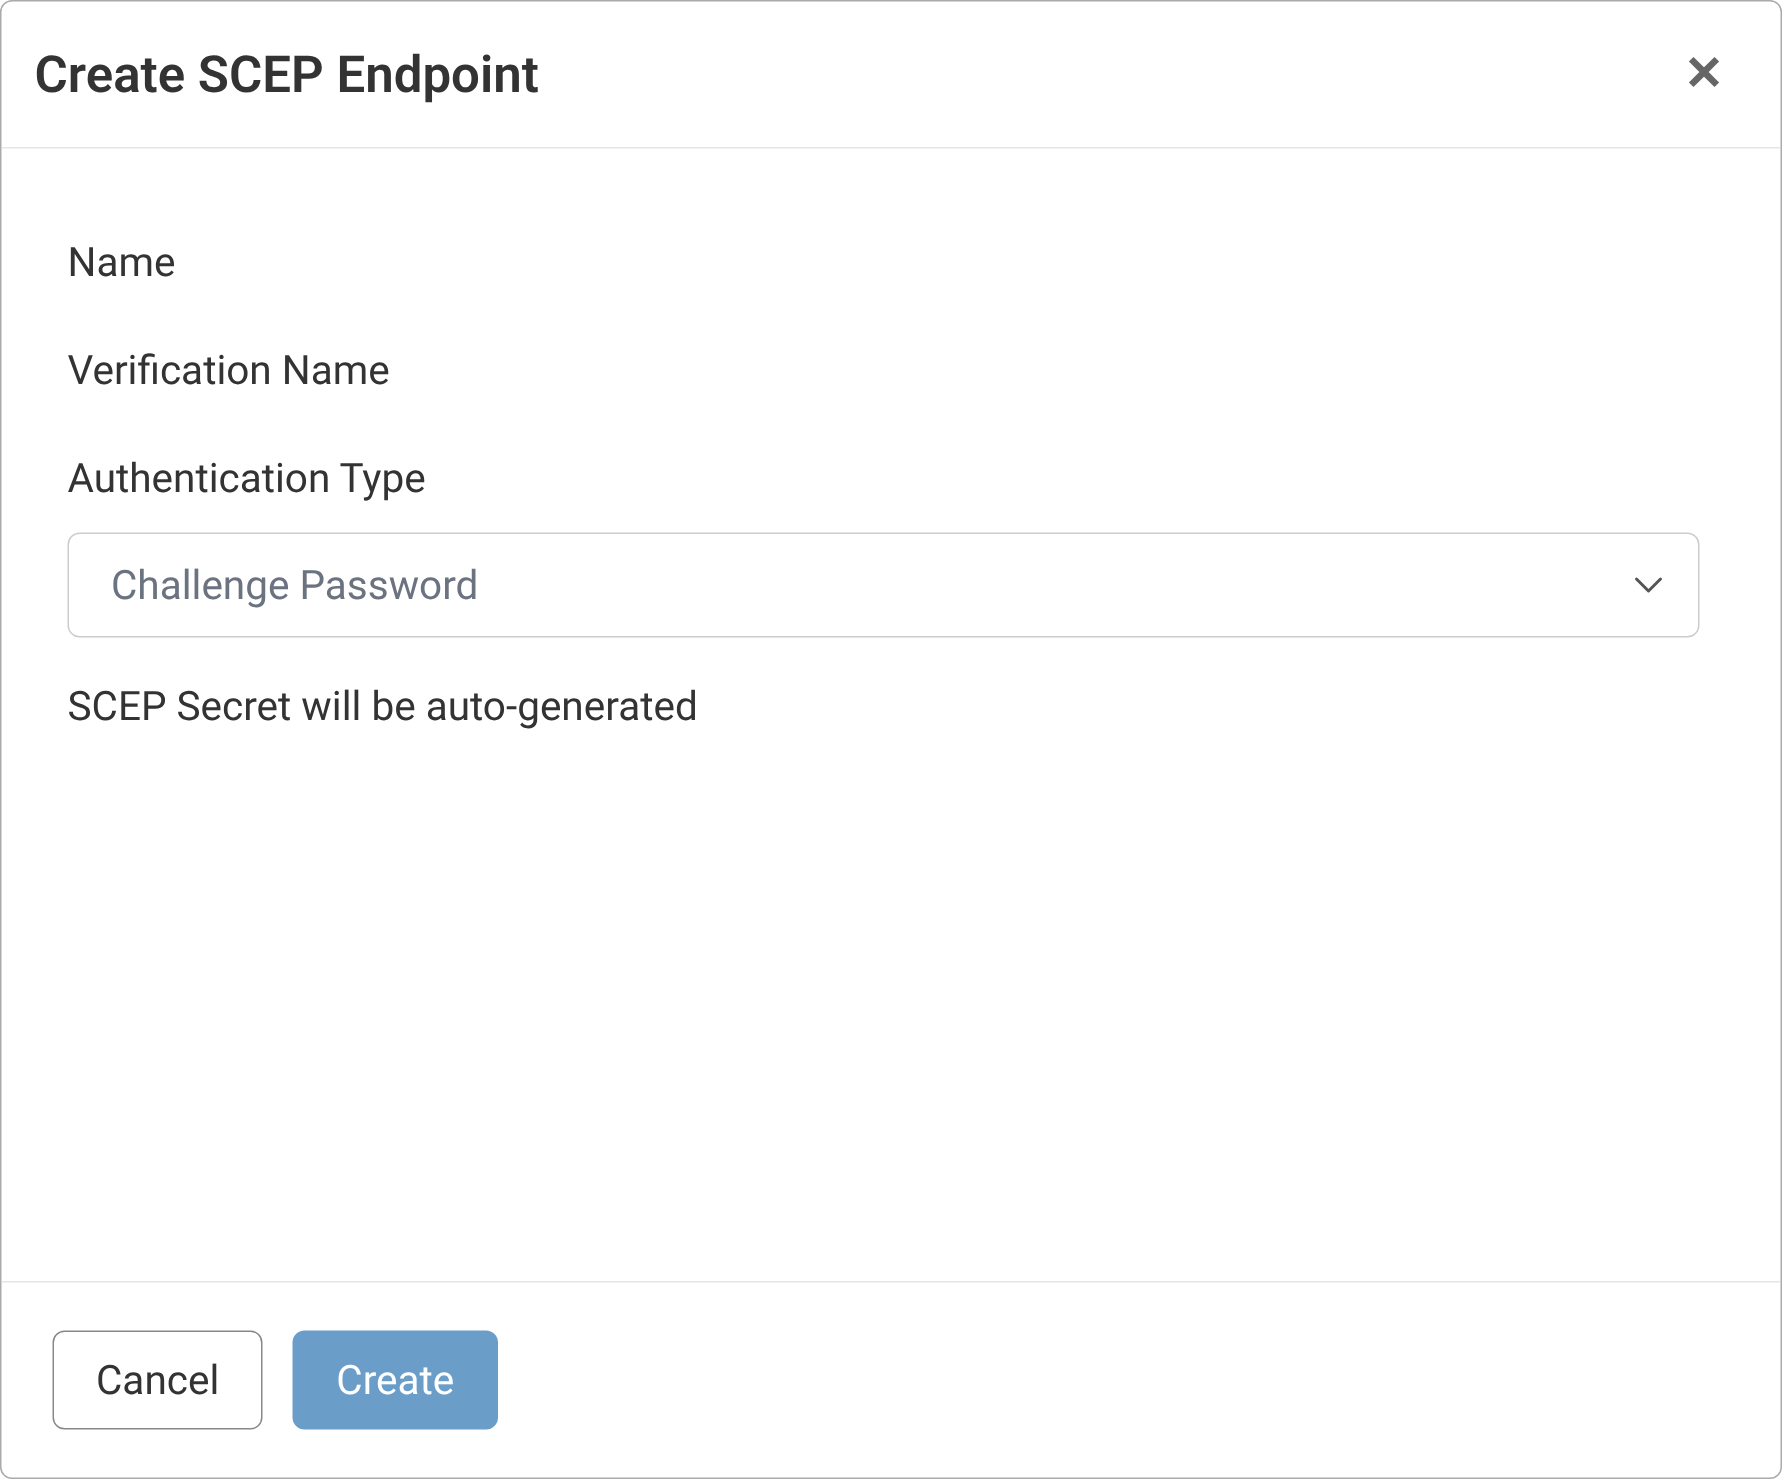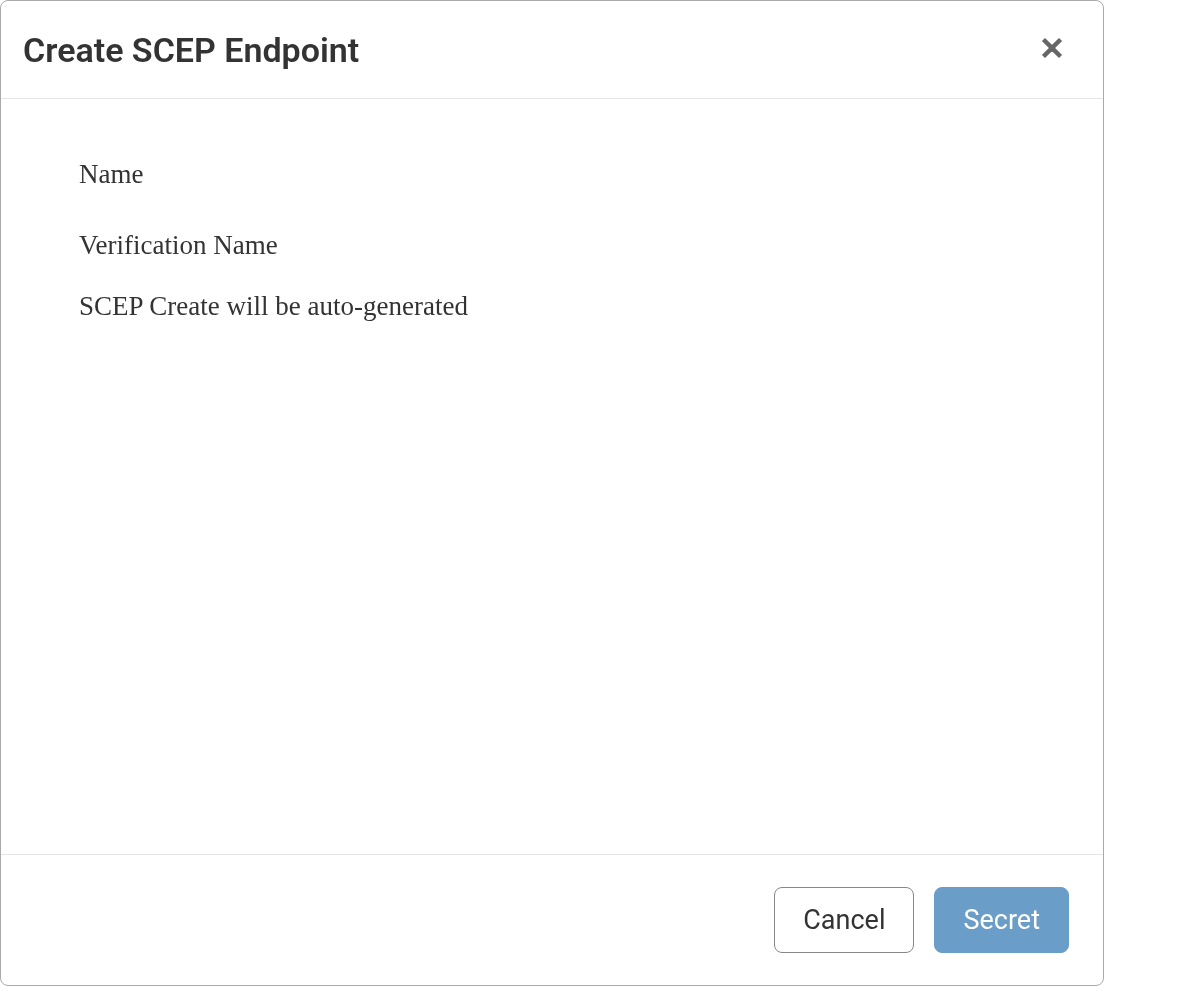--- a/index.html
+++ b/index.html
@@ -6,21 +6,21 @@
       box-sizing: border-box;
       margin: 0;
       padding: 0;
     }
     body {
       font-family: -apple-system, BlinkMacSystemFont, "Segoe UI", Roboto, Helvetica, Arial, sans-serif;
       background: #fff;
       color: #333;
     }
     .modal {
-      width: 1104px;
+      width: 1188px;
       height: 986px;
       border: 1px solid #aaa;
       border-radius: 8px;
       background: #fff;
       display: flex;
       flex-direction: column;
       overflow: hidden;
     }
     .modal-header {
       display: flex;
@@ -43,23 +43,22 @@
       display: flex;
       align-items: center;
       justify-content: center;
     }
     .close-btn svg {
       width: 30px;
       height: 30px;
     }
     .modal-body {
       flex: 1;
-      padding: 60px 54px 20px 78px;
+      padding: 60px 54px 20px 44px;
       overflow-y: auto;
-      font-family: Liberation Serif, serif;
     }
     .form-group {
       margin-bottom: 40px;
     }
     .form-label {
       display: block;
       font-size: 27px;
       color: #333;
       margin-bottom: 20px;
       font-weight: 400;
@@ -110,21 +109,21 @@
     }
     .helper-text {
       font-size: 27px;
       color: #333;
       margin-top: -10px;
     }
     .modal-footer {
       border-top: 1px solid #e5e5e5;
       padding: 32px 34px;
       display: flex;
-      justify-content: flex-end;
+      justify-content: flex-start;
       gap: 20px;
     }
     .btn {
       padding: 16px 28px;
       font-size: 27px;
       border-radius: 8px;
       cursor: pointer;
       font-family: inherit;
       font-weight: 400;
     }
@@ -156,21 +155,34 @@
 
   <div class="modal-body">
     <div class="form-group">
       <label class="form-label">Name</label>
     </div>
 
     <div class="form-group">
       <label class="form-label">Verification Name</label>
     </div>
 
+    <div class="form-group">
+      <label class="form-label">Authentication Type</label>
+      <div class="form-select-wrapper">
+        <select class="form-select">
+          <option>Challenge Password</option>
+        </select>
+        <span class="select-chevron">
+          <svg viewBox="0 0 20 12" fill="none">
+            <path d="M2 2 L10 10 L18 2" stroke="currentColor" stroke-width="2" stroke-linecap="round" stroke-linejoin="round"></path>
+          </svg>
+        </span>
+      </div>
+    </div>
 
-    <p class="helper-text">SCEP Create will be auto-generated</p>
+    <p class="helper-text">SCEP Secret will be auto-generated</p>
   </div>
 
   <div class="modal-footer">
     <button class="btn btn-secondary">Cancel</button>
-    <button class="btn btn-primary">Secret</button>
+    <button class="btn btn-primary">Create</button>
   </div>
 </div>
 
 </body></html>

